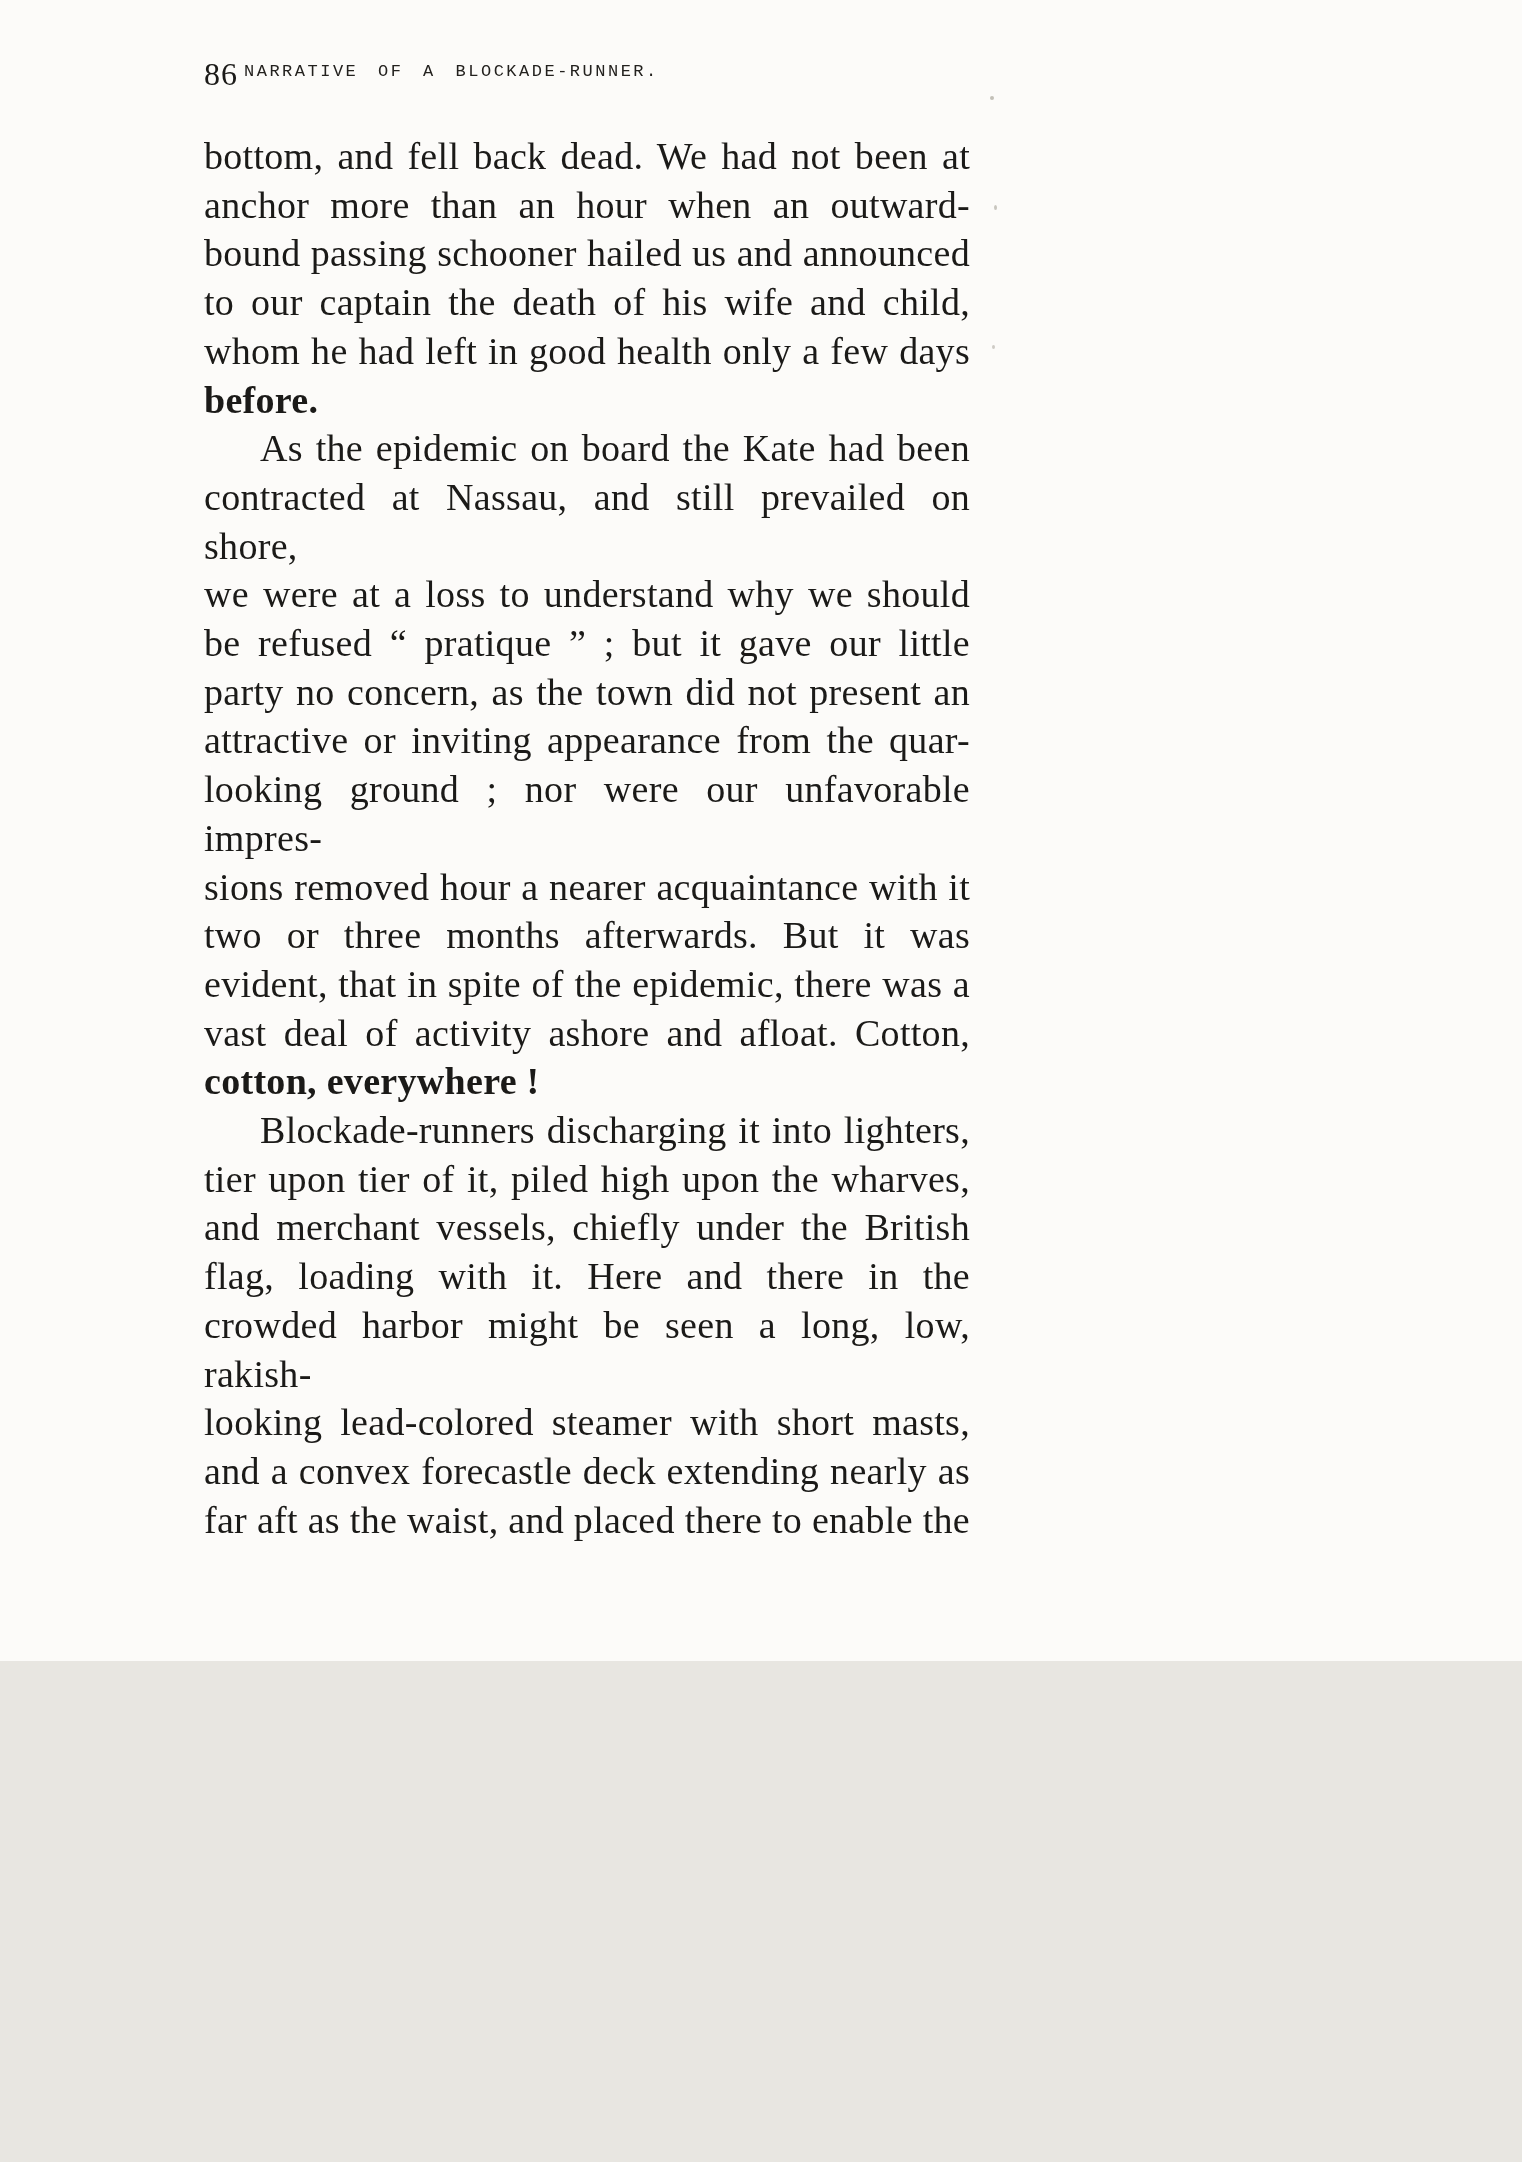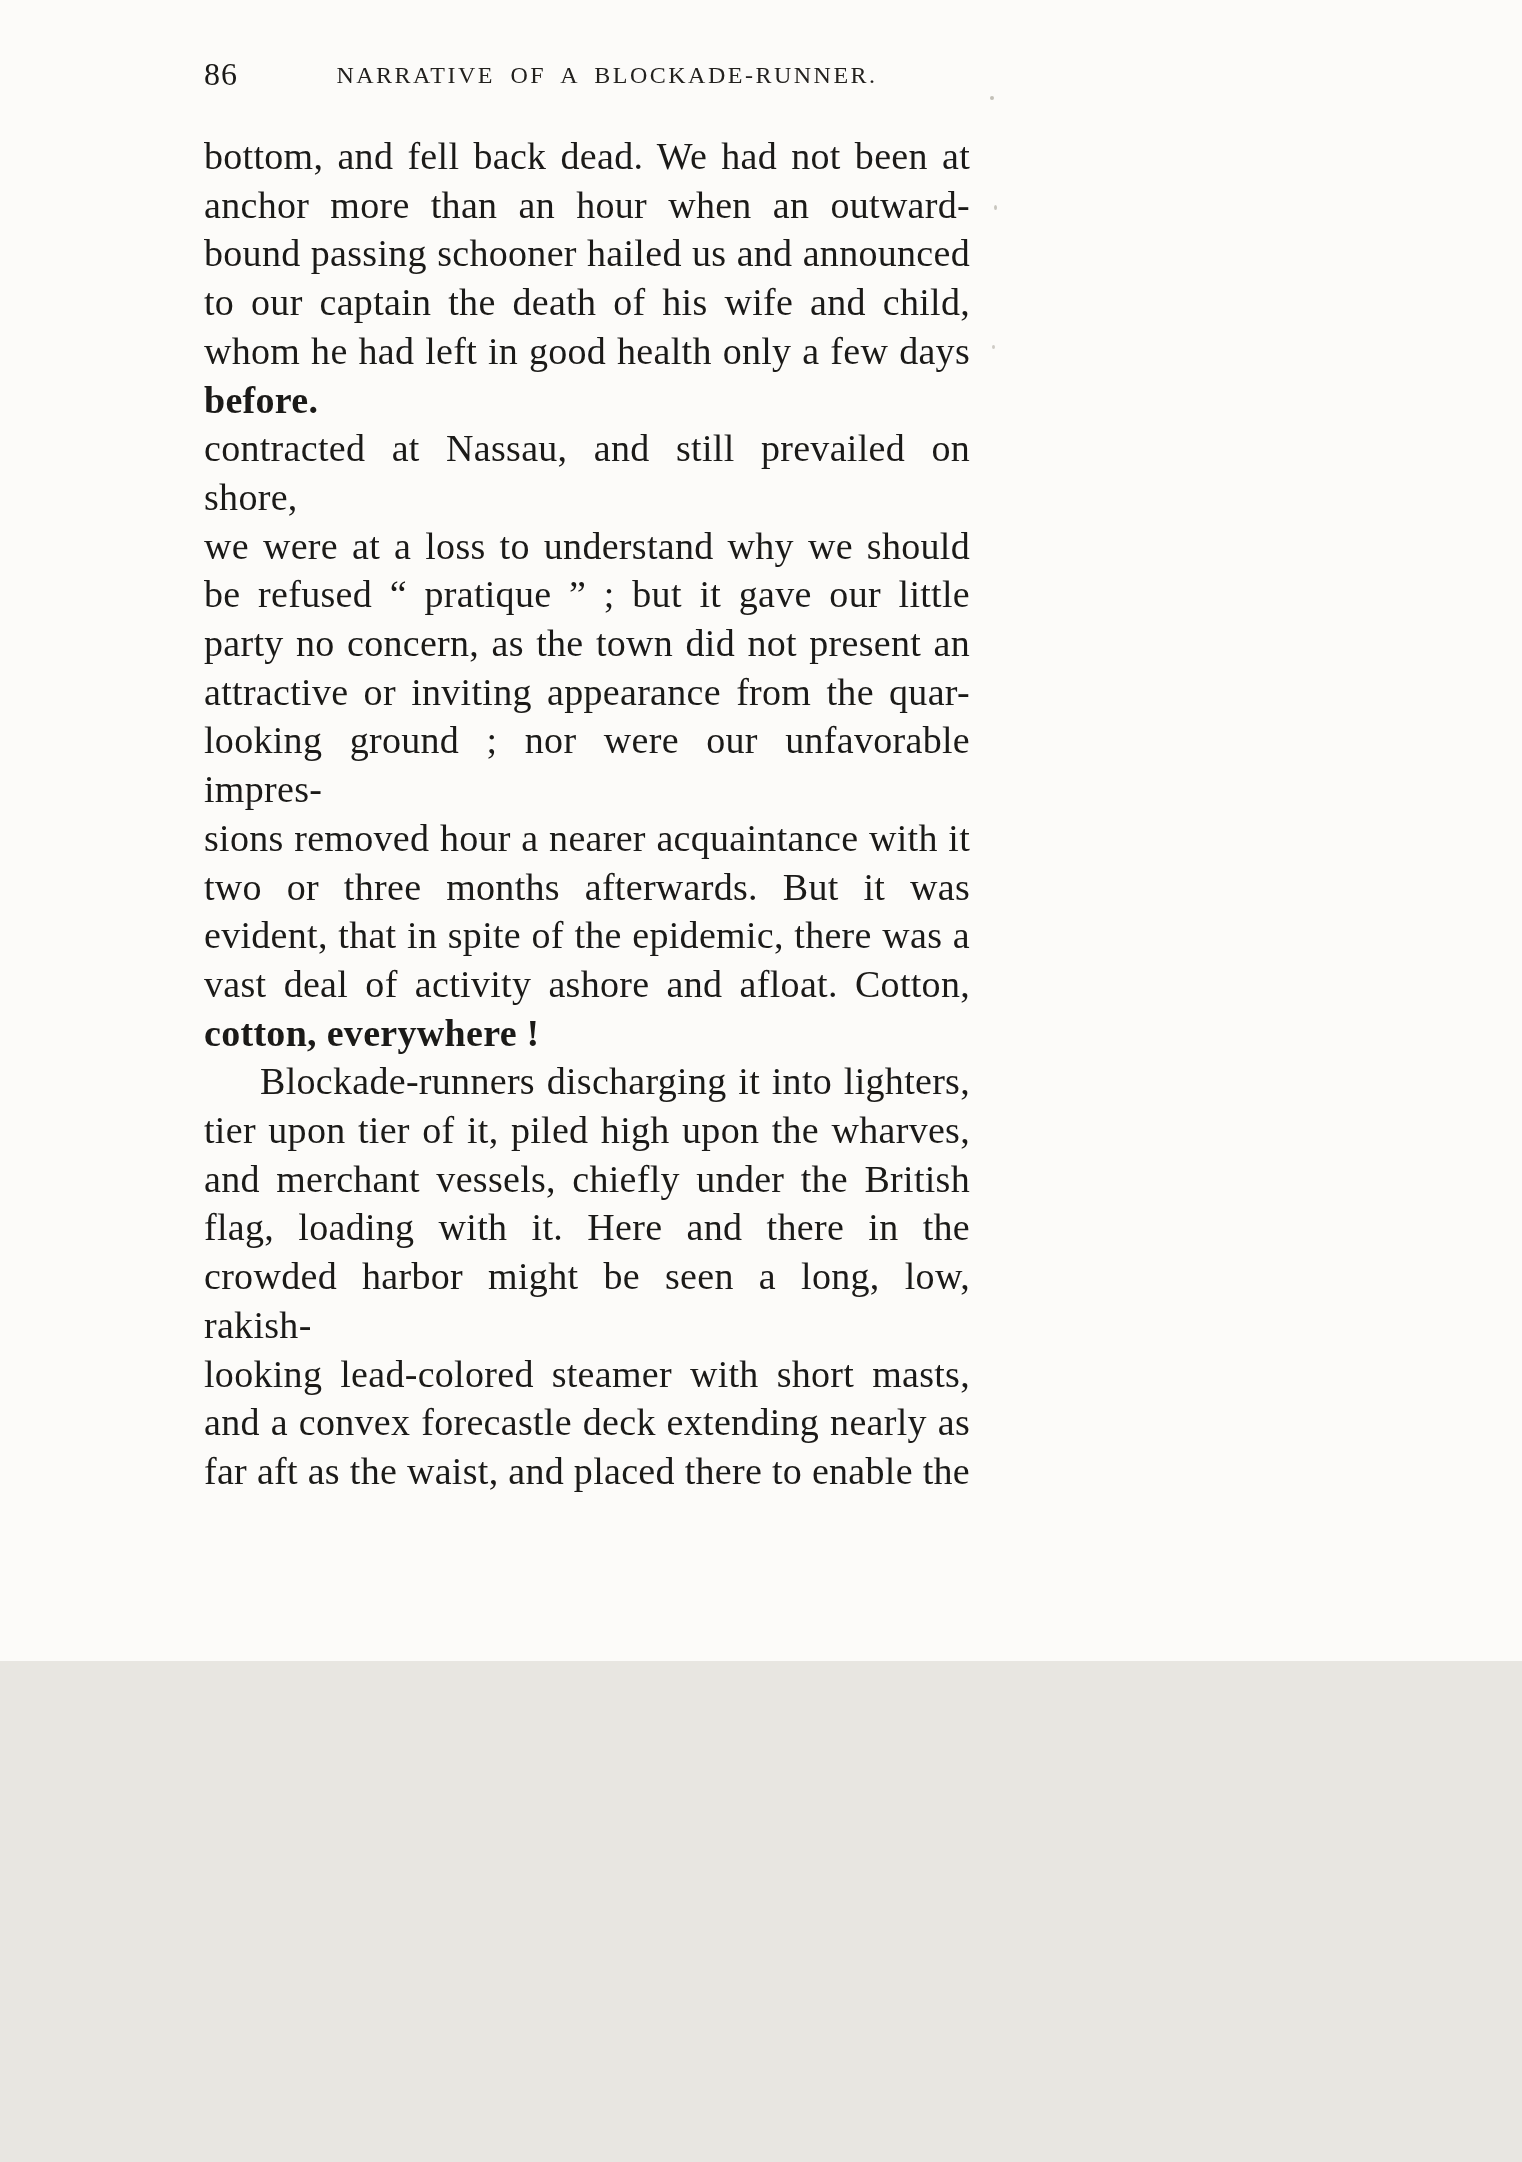--- a/index.html
+++ b/index.html
@@ -26,27 +26,27 @@
   }
   .pagenum {
     position: absolute;
     left: 0;
     top: 0;
     font-size: 32px;
     letter-spacing: 1px;
   }
   .running-title {
     display: block;
-    text-align: center;
     padding-left: 40px;
-    font-size: 24px;
+    font-size: 17px;
     letter-spacing: 2.5px;
     word-spacing: 7px;
     padding-top: 6px;
     color: #23211e;
+    font-family: Liberation Mono, monospace;
   }
   .body {
     position: absolute;
     top: 132px;
     left: 204px;
     width: 766px;
   }
   .paragraph {
     margin: 0;
   }
@@ -88,20 +88,21 @@
   <div class="body">
       <div class="paragraph">
         <div class="line">bottom, and fell back dead.  We had not been at</div>
         <div class="line">anchor more than an hour when an outward-</div>
         <div class="line">bound passing schooner hailed us and announced</div>
         <div class="line">to our captain the death of his wife and child,</div>
         <div class="line">whom he had left in good health only a few days</div>
         <div class="line last">before.</div>
       </div>
       <div class="paragraph">
+        <div class="line indent">As the epidemic on board the Kate had been</div>
         <div class="line">contracted at Nassau, and still prevailed on shore,</div>
         <div class="line">we were at a loss to understand why we should</div>
         <div class="line">be refused “ pratique ” ; but it gave our little</div>
         <div class="line">party no concern, as the town did not present an</div>
         <div class="line">attractive or inviting appearance from the quar-</div>
         <div class="line">looking ground ; nor were our unfavorable impres-</div>
         <div class="line">sions removed hour a nearer acquaintance with it</div>
         <div class="line">two or three months afterwards.  But it was</div>
         <div class="line">evident, that in spite of the epidemic, there was a</div>
         <div class="line">vast deal of activity ashore and afloat.  Cotton,</div>

